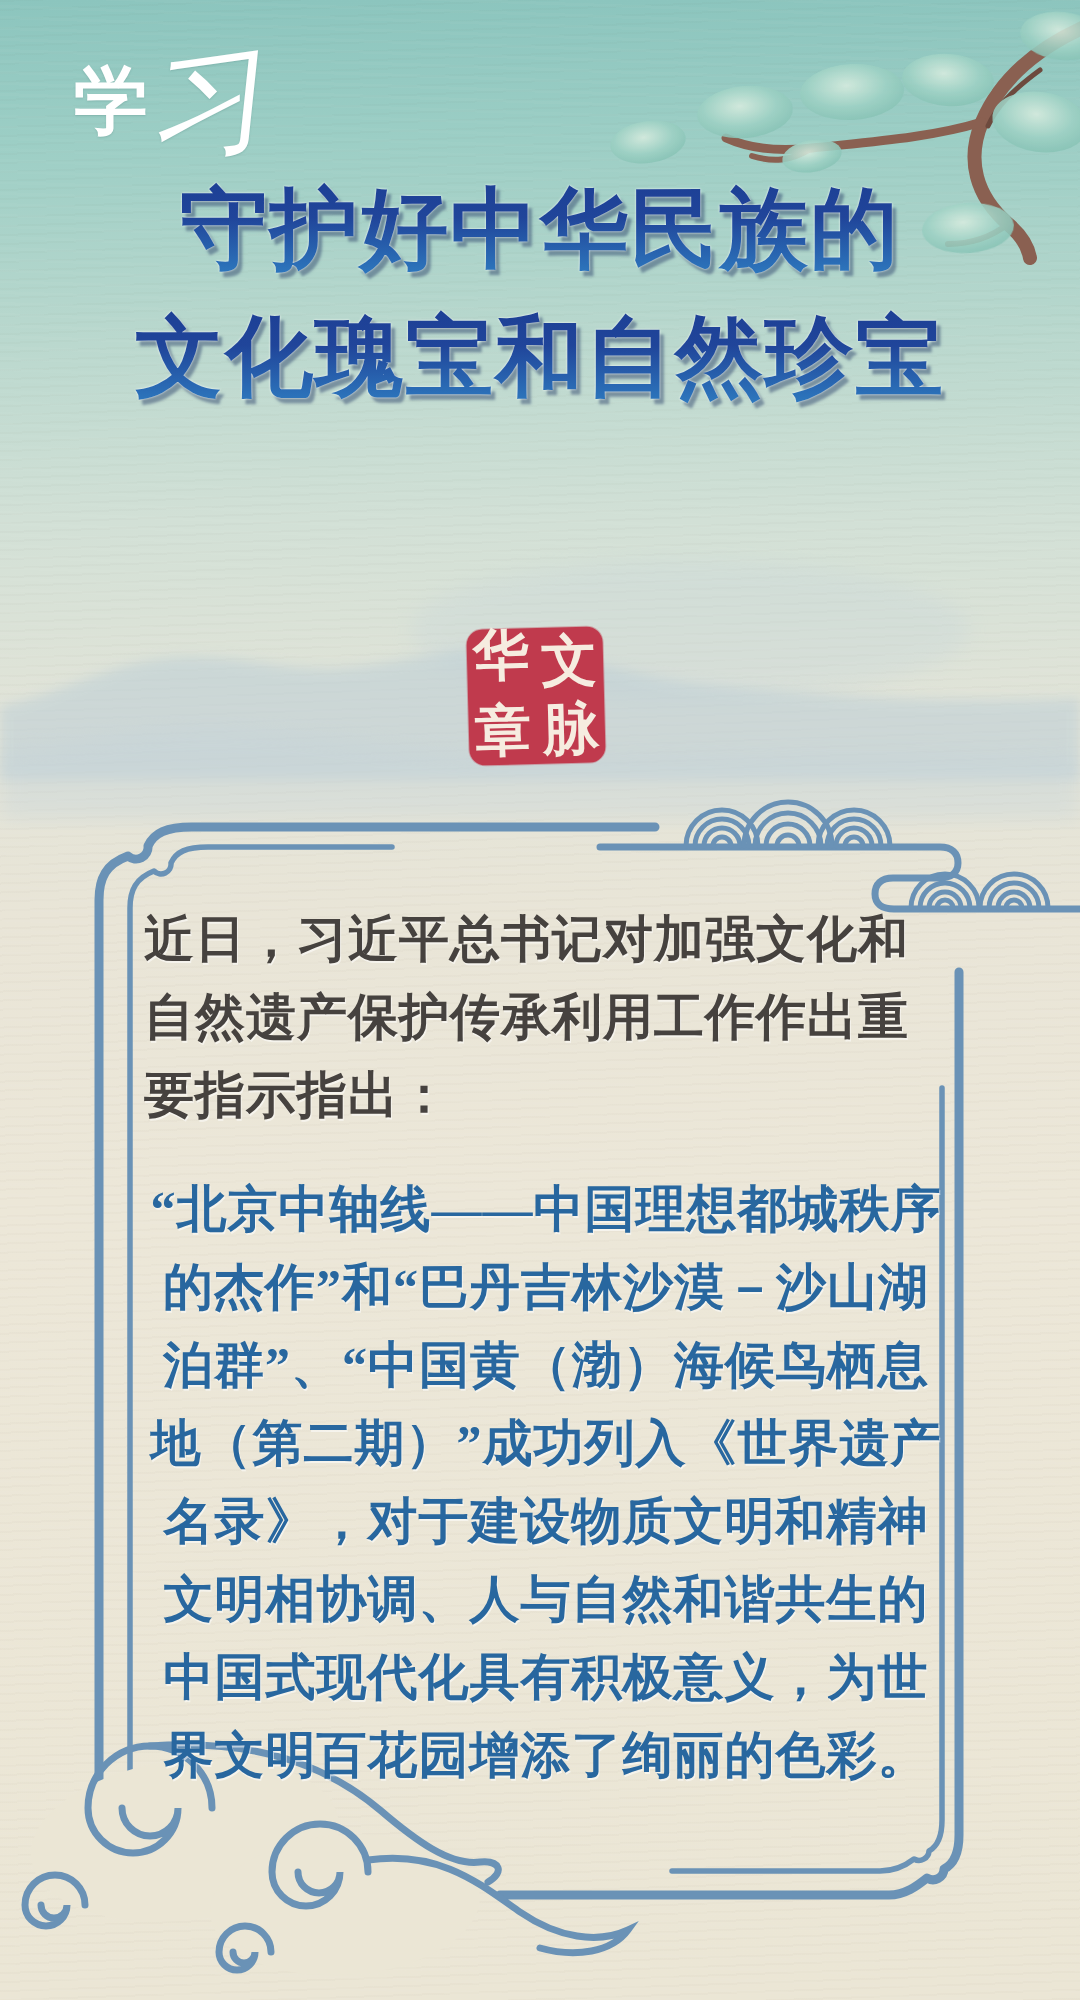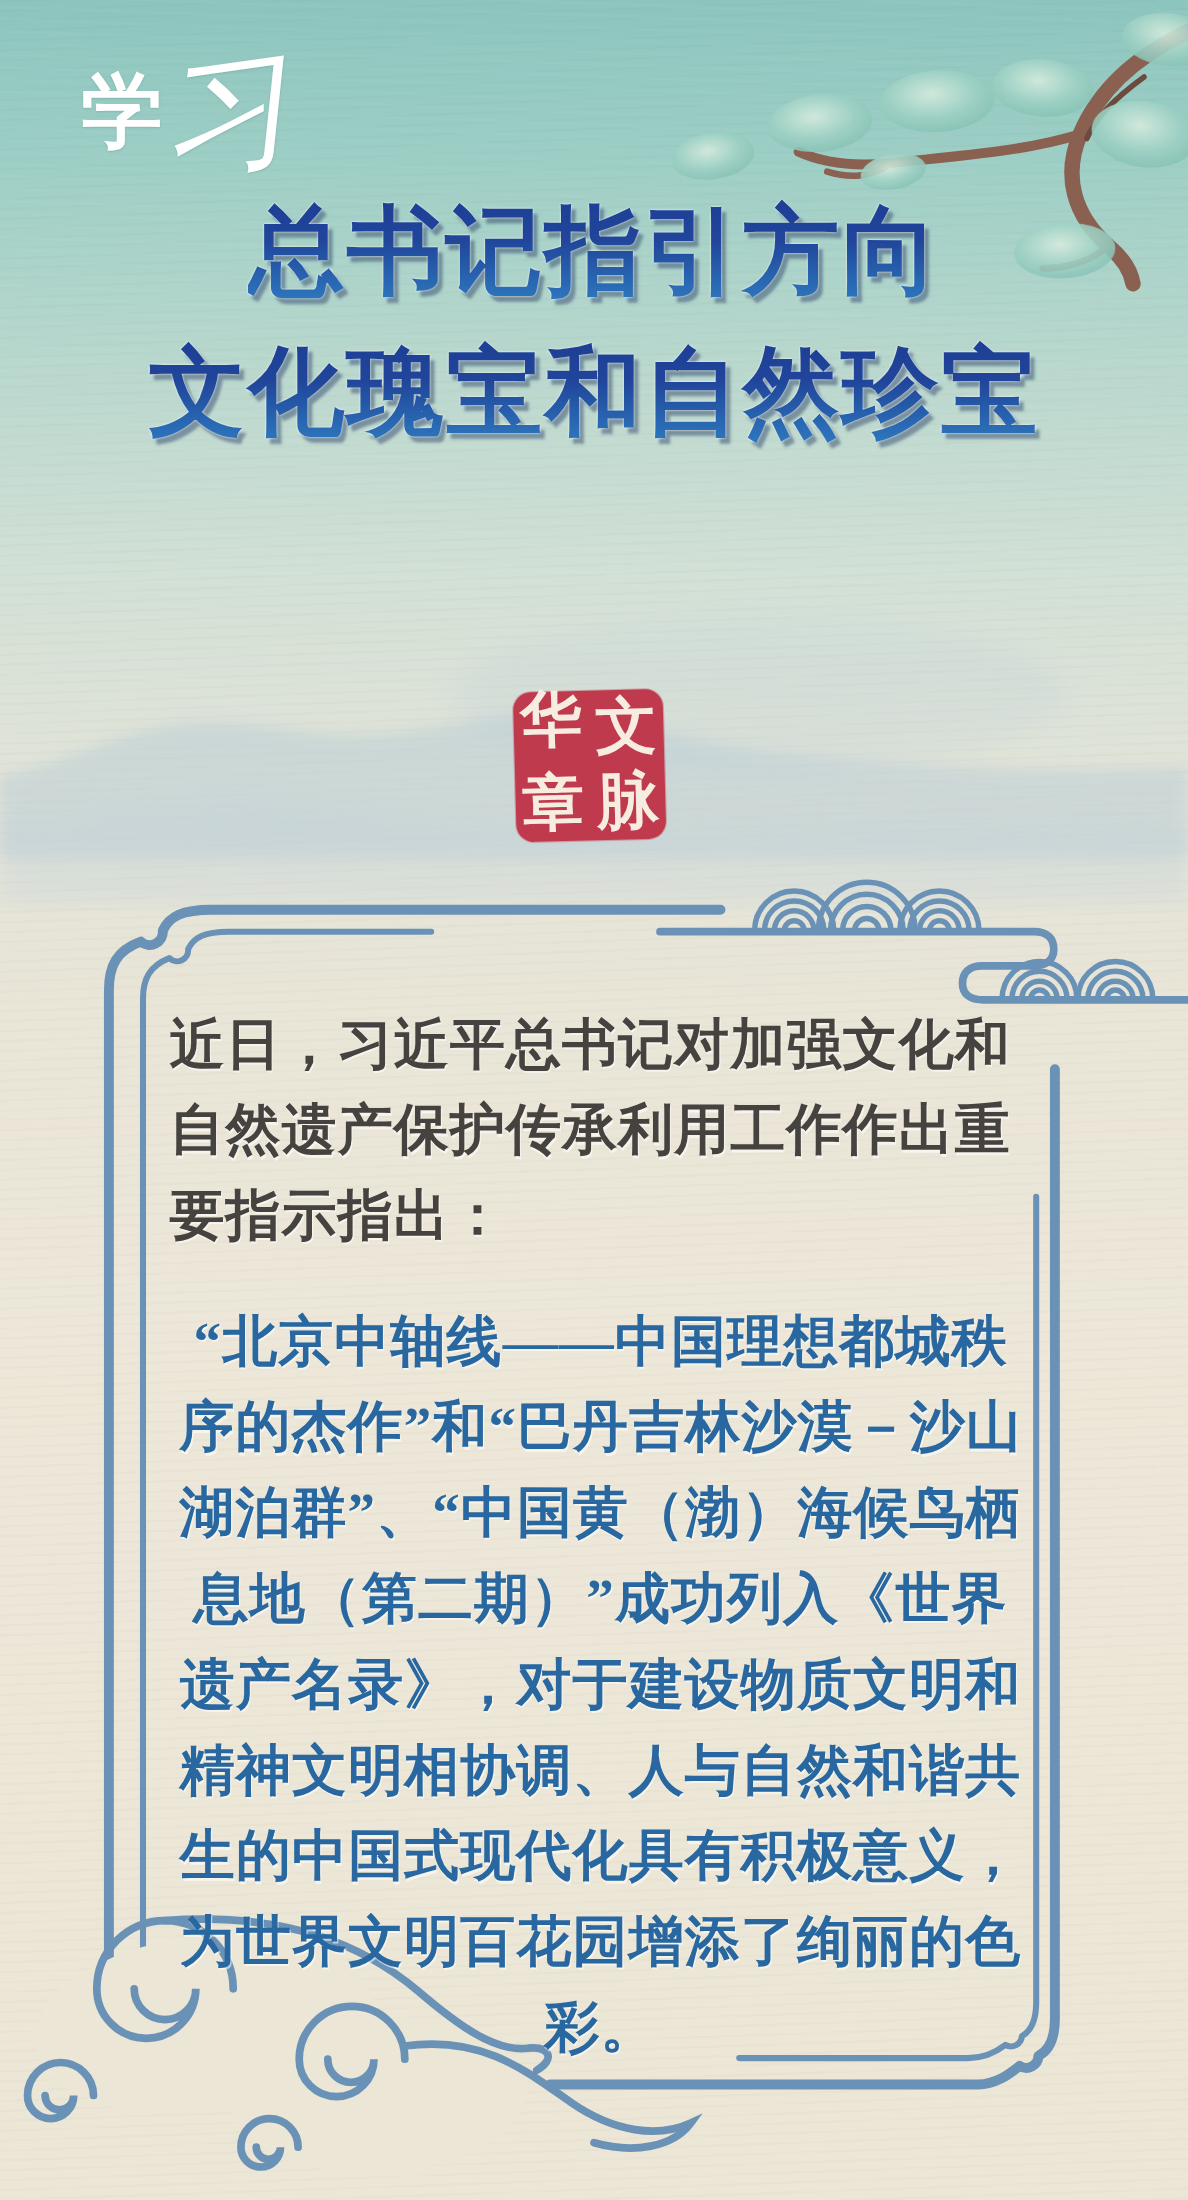--- a/index.html
+++ b/index.html
@@ -34,21 +34,21 @@
   
   .seal{position:absolute;left:468px;top:628px;width:136px;height:136px;
         background:#c03a4d;border-radius:16px;transform:rotate(-1.5deg);
         display:grid;grid-template-columns:1fr 1fr;align-items:center;justify-items:center;
         box-shadow:0 0 0 1px rgba(192,58,77,.35);}
   .seal span{color:#f6ece0;font-size:56px;font-weight:700;line-height:1;}
   .seal .lt{margin-top:-16px;}
 
   
   .article{position:absolute;left:132px;top:900px;width:816px;}
-  .article p{margin:10px;font-size:50px;font-weight:700;line-height:78px;letter-spacing:1px;
+  .article p{margin:0;font-size:50px;font-weight:700;line-height:78px;letter-spacing:1px;
              text-shadow:1px 2px 0 rgba(255,255,255,.55);padding-left:12px;}
   .p-intro{color:#46423f;}
   .p-quote{color:#28679f;margin-top:36px !important;text-align:center;}
 </style>
 </head>
 <body>
 
 <div class="stage">
   <div class="texture"></div>
 
@@ -93,21 +93,21 @@
       <ellipse cx="812" cy="156" rx="30" ry="16" transform="rotate(-10 812 156)"></ellipse>
     </g>
   </svg>
 
   <div class="logo">
     <span class="b">学</span>
     <span class="script">习</span>
   </div>
 
   <div class="title">
-    <span class="tline">总书记指引方向</span><br>
+    <span class="tline">守护好中华民族的</span><br>
     <span class="tline">文化瑰宝和自然珍宝</span><br>
   </div>
 
   <div class="seal">
     <span class="lt">华</span>
     <span>文</span>
     <span>章</span>
     <span>脉</span>
   </div>
 

